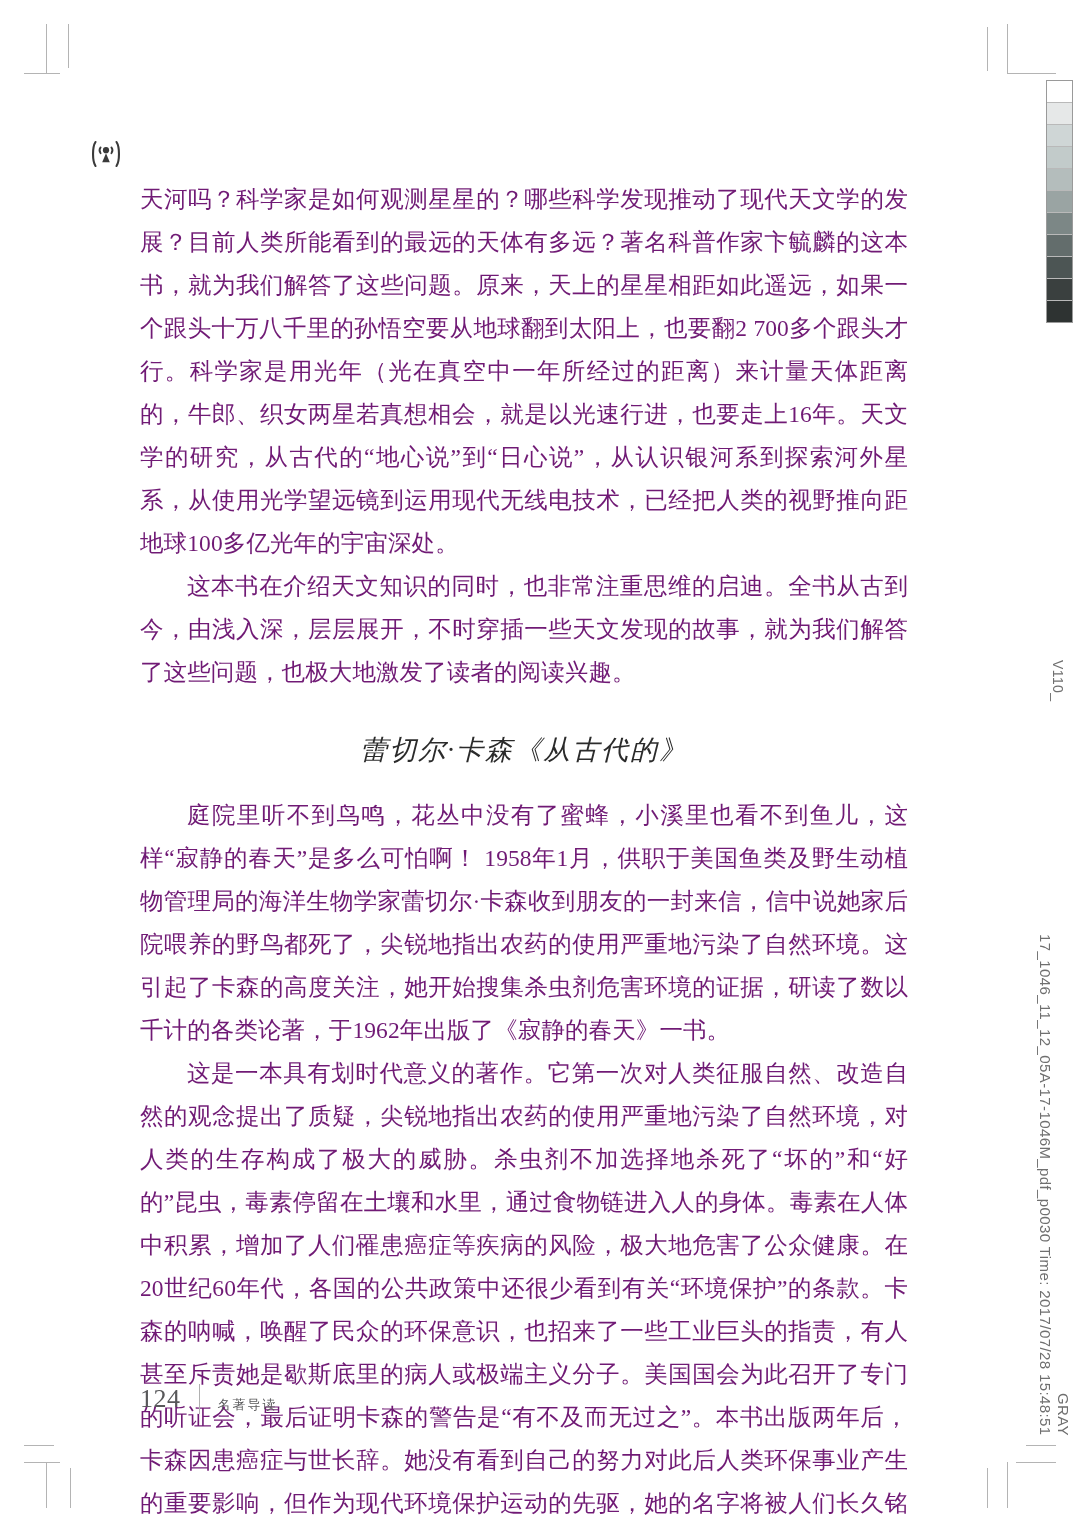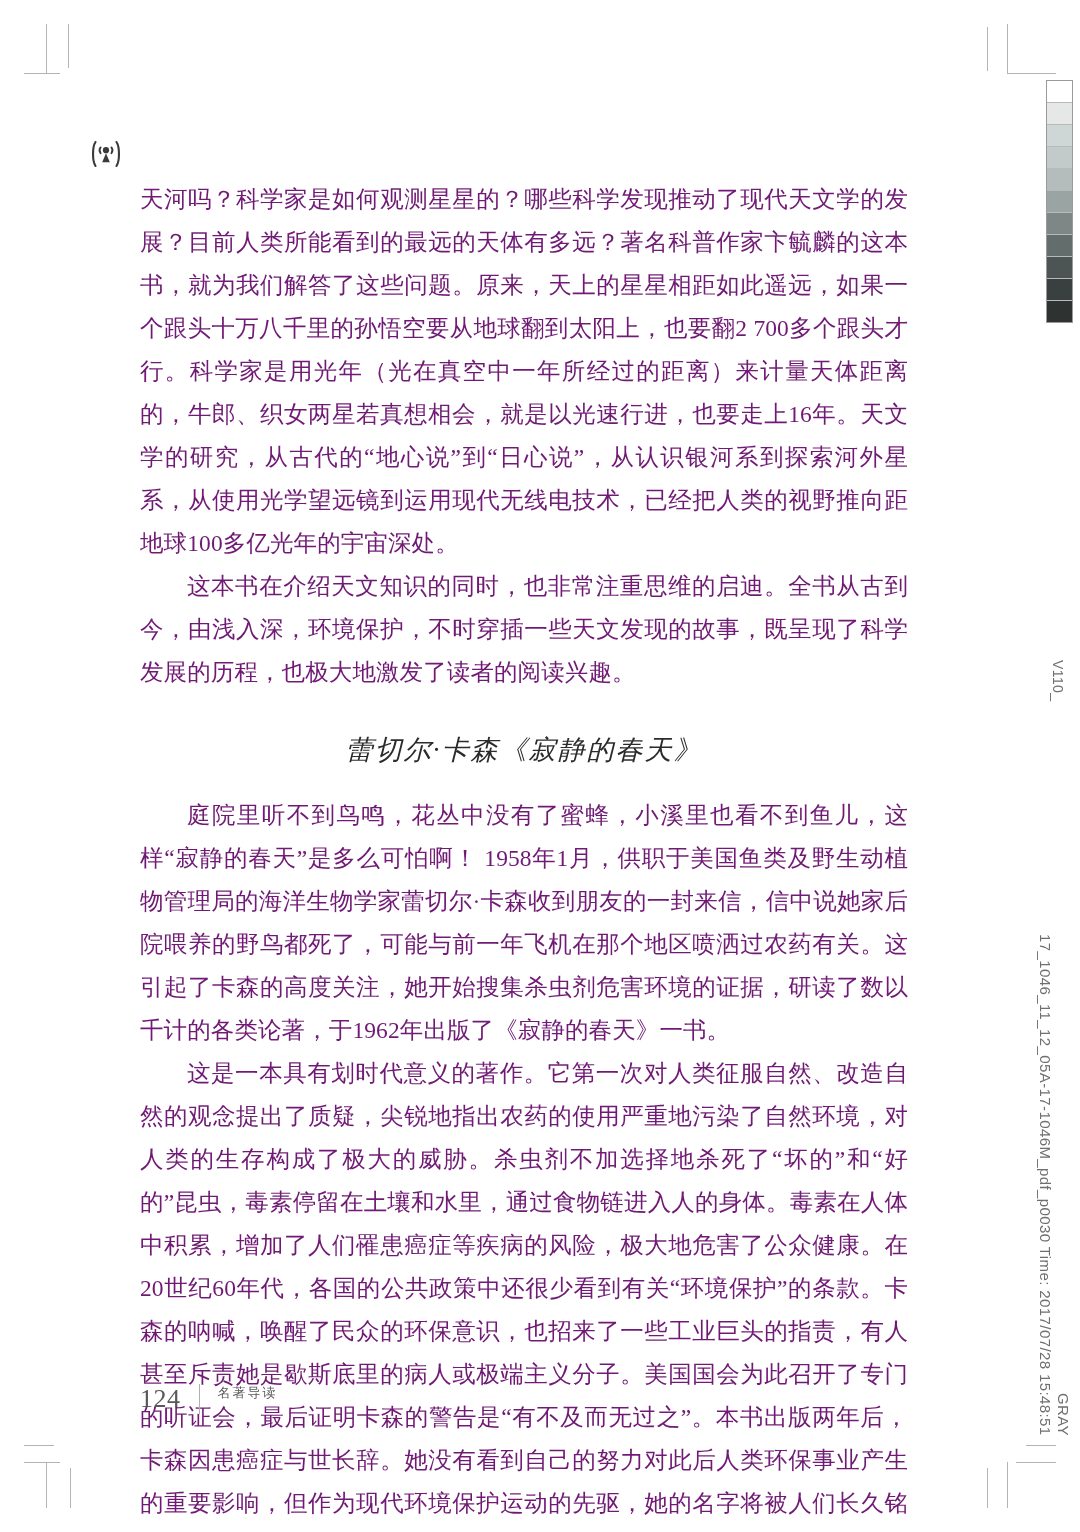--- a/index.html
+++ b/index.html
@@ -135,21 +135,21 @@
     letter-spacing: 2px;
     color: #2b2b2b;
   }
 
   
   #footer {
     position: absolute;
     left: 140px;
     bottom: 118px;
     display: flex;
-    align-items: flex-start;
+    align-items: flex-end;
     gap: 18px;
     color: #58585a;
   }
   #footer .folio {
     font-size: 26px;
     font-family: "Liberation Serif", "DejaVu Serif", serif;
     letter-spacing: 0.5px;
   }
   #footer .divider {
     width: 1px;
@@ -213,25 +213,25 @@
     <path d="M16 15.3 L12.2 24.2 L19.8 24.2 Z" fill="#3a3a3a"></path>
     <path d="M10.6 9.4 C9.2 11.2 9.2 13.4 10.6 15.2" fill="none" stroke="#3a3a3a" stroke-width="1.8" stroke-linecap="round"></path>
     <path d="M21.4 9.4 C22.8 11.2 22.8 13.4 21.4 15.2" fill="none" stroke="#3a3a3a" stroke-width="1.8" stroke-linecap="round"></path>
   </svg>
 </div>
 
 <div id="page-body">
 
   <p class="body-text">天河吗？科学家是如何观测星星的？哪些科学发现推动了现代天文学的发展？目前人类所能看到的最远的天体有多远？著名科普作家卞毓麟的这本书，就为我们解答了这些问题。原来，天上的星星相距如此遥远，如果一个跟头十万八千里的孙悟空要从地球翻到太阳上，也要翻2 700多个跟头才行。科学家是用光年（光在真空中一年所经过的距离）来计量天体距离的，牛郎、织女两星若真想相会，就是以光速行进，也要走上16年。天文学的研究，从古代的“地心说”到“日心说”，从认识银河系到探索河外星系，从使用光学望远镜到运用现代无线电技术，已经把人类的视野推向距地球100多亿光年的宇宙深处。</p>
 
-  <p class="body-text indent">这本书在介绍天文知识的同时，也非常注重思维的启迪。全书从古到今，由浅入深，环境保护，不时穿插一些天文发现的故事，既呈现了科学发展的历程，也极大地激发了读者的阅读兴趣。</p>
-
-  <h2 class="section-heading">蕾切尔·卡森《寂静的春天》</h2>
-
-  <p class="body-text indent">庭院里听不到鸟鸣，花丛中没有了蜜蜂，小溪里也看不到鱼儿，这样“寂静的春天”是多么可怕啊！ 1958年1月，供职于美国鱼类及野生动植物管理局的海洋生物学家蕾切尔·卡森收到朋友的一封来信，信中说她家后院喂养的野鸟都死了，可能与前一年飞机在那个地区喷洒过农药有关。这引起了卡森的高度关注，她开始搜集杀虫剂危害环境的证据，研读了数以千计的各类论著，于1962年出版了《寂静的春天》一书。</p>
+  <p class="body-text indent">这本书在介绍天文知识的同时，也非常注重思维的启迪。全书从古到今，由浅入深，层层展开，不时穿插一些天文发现的故事，就为我们解答了这些问题，也极大地激发了读者的阅读兴趣。</p>
+
+  <h2 class="section-heading">蕾切尔·卡森《从古代的》</h2>
+
+  <p class="body-text indent">庭院里听不到鸟鸣，花丛中没有了蜜蜂，小溪里也看不到鱼儿，这样“寂静的春天”是多么可怕啊！ 1958年1月，供职于美国鱼类及野生动植物管理局的海洋生物学家蕾切尔·卡森收到朋友的一封来信，信中说她家后院喂养的野鸟都死了，尖锐地指出农药的使用严重地污染了自然环境。这引起了卡森的高度关注，她开始搜集杀虫剂危害环境的证据，研读了数以千计的各类论著，于1962年出版了《寂静的春天》一书。</p>
 
   <p class="body-text indent">这是一本具有划时代意义的著作。它第一次对人类征服自然、改造自然的观念提出了质疑，尖锐地指出农药的使用严重地污染了自然环境，对人类的生存构成了极大的威胁。杀虫剂不加选择地杀死了“坏的”和“好的”昆虫，毒素停留在土壤和水里，通过食物链进入人的身体。毒素在人体中积累，增加了人们罹患癌症等疾病的风险，极大地危害了公众健康。在20世纪60年代，各国的公共政策中还很少看到有关“环境保护”的条款。卡森的呐喊，唤醒了民众的环保意识，也招来了一些工业巨头的指责，有人甚至斥责她是歇斯底里的病人或极端主义分子。美国国会为此召开了专门的听证会，最后证明卡森的警告是“有不及而无过之”。本书出版两年后，卡森因患癌症与世长辞。她没有看到自己的努力对此后人类环保事业产生的重要影响，但作为现代环境保护运动的先驱，她的名字将被人们长久铭记。</p>
 
 </div>
 
 <div id="footer">
   <span class="folio">124</span>
   <span class="divider"></span>
   <span class="running-head">名著导读</span>
 </div>

